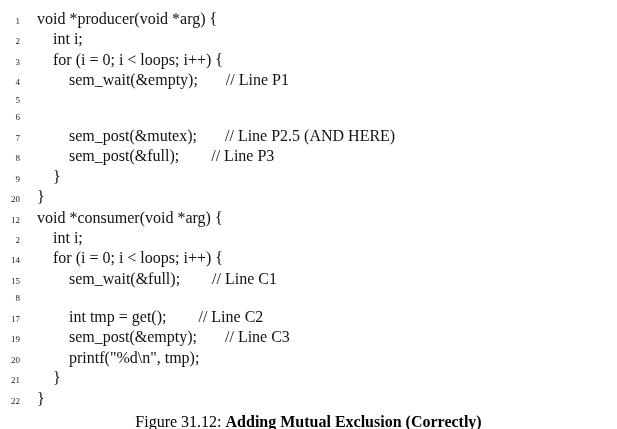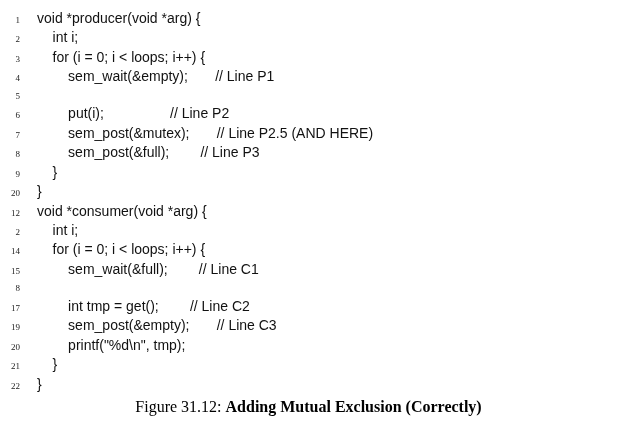--- a/index.html
+++ b/index.html
@@ -23,22 +23,22 @@
     width: 14px;
     margin-left: 6px;
     text-align: right;
     font-family: "Liberation Serif", serif;
     font-size: 9px;
     line-height: 17.45px;
     color: #222222;
   }
   .ltext {
     margin-left: 17px;
-    font-family: Liberation Sans, sans-serif;
-    font-size: 14px;
+    font-family: Liberation Serif, serif;
+    font-size: 16px;
     line-height: 17.45px;
     white-space: pre;
     color: #111111;
   }
   .caption {
     margin-top: 2px;
     width: 100%;
     text-align: center;
     font-family: "Liberation Serif", serif;
     font-size: 16px;
@@ -67,21 +67,20 @@
       </div>
       <div class="code-row">
         <span class="lnum">4</span>
         <span class="ltext">        sem_wait(&amp;empty);       // Line P1</span>
       </div>
       <div class="code-row">
         <span class="lnum">5</span>
       </div>
       <div class="code-row">
         <span class="lnum">6</span>
-        <span class="ltext">        put(i);                 // Line P2</span>
       </div>
       <div class="code-row">
         <span class="lnum">7</span>
         <span class="ltext">        sem_post(&amp;mutex);       // Line P2.5 (AND HERE)</span>
       </div>
       <div class="code-row">
         <span class="lnum">8</span>
         <span class="ltext">        sem_post(&amp;full);        // Line P3</span>
       </div>
       <div class="code-row">

